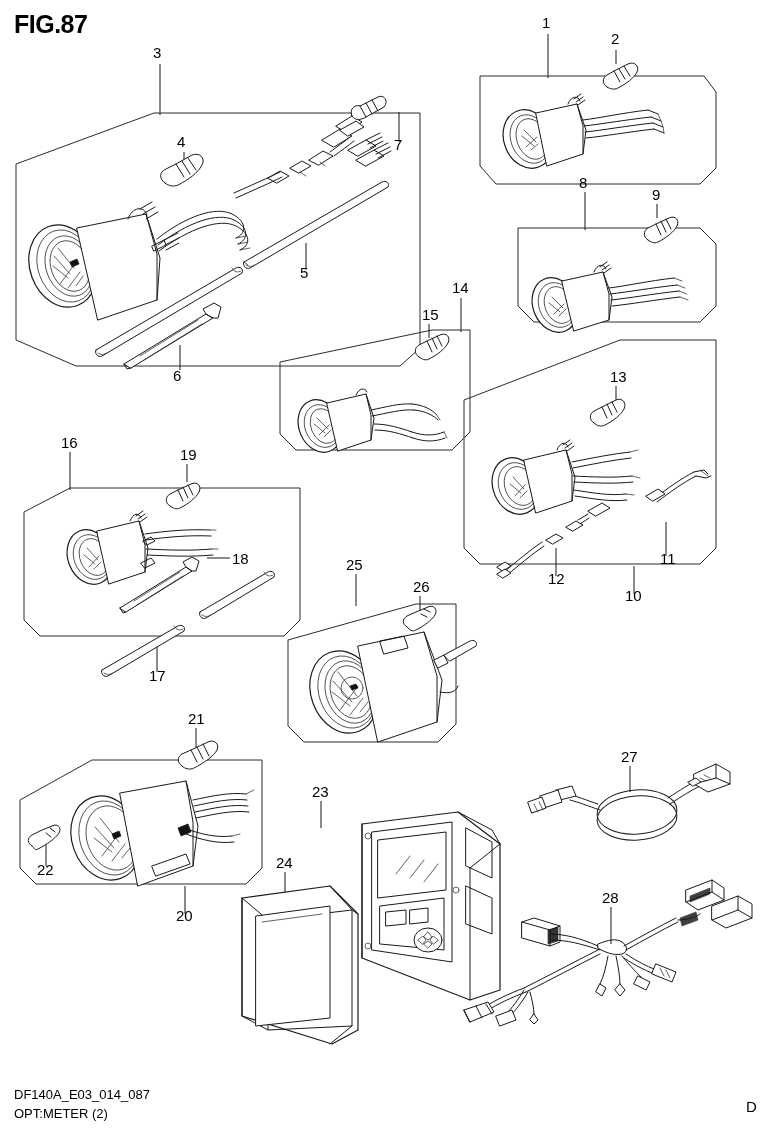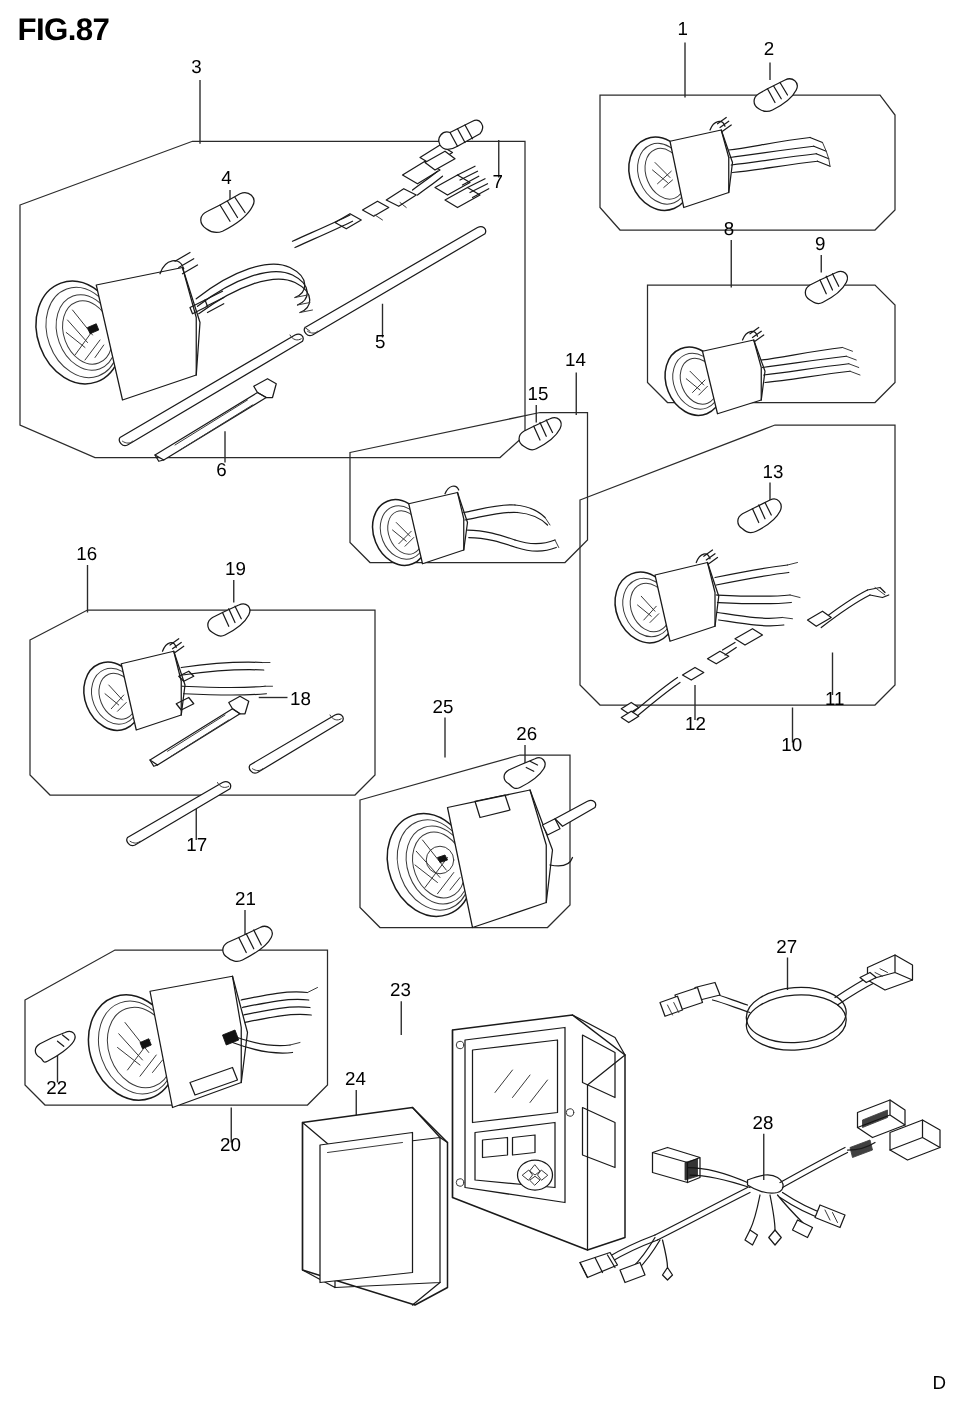--- a/index.html
+++ b/index.html
@@ -446,15 +446,19 @@
       <text class="cnum" x="176" y="921">20</text>
       <text class="cnum" x="188" y="724">21</text>
       <text class="cnum" x="37" y="875">22</text>
       <text class="cnum" x="312" y="797">23</text>
       <text class="cnum" x="276" y="868">24</text>
       <text class="cnum" x="621" y="762">27</text>
       <text class="cnum" x="602" y="903">28</text>
     </g>
   </svg>
 
+  <div id="footer">
+    <div>DF140A_E03_014_087</div>
+    <div>OPT:METER (2)</div>
+  </div>
 
   <div id="page-mark">D</div>
 </div>
 
 </body></html>

